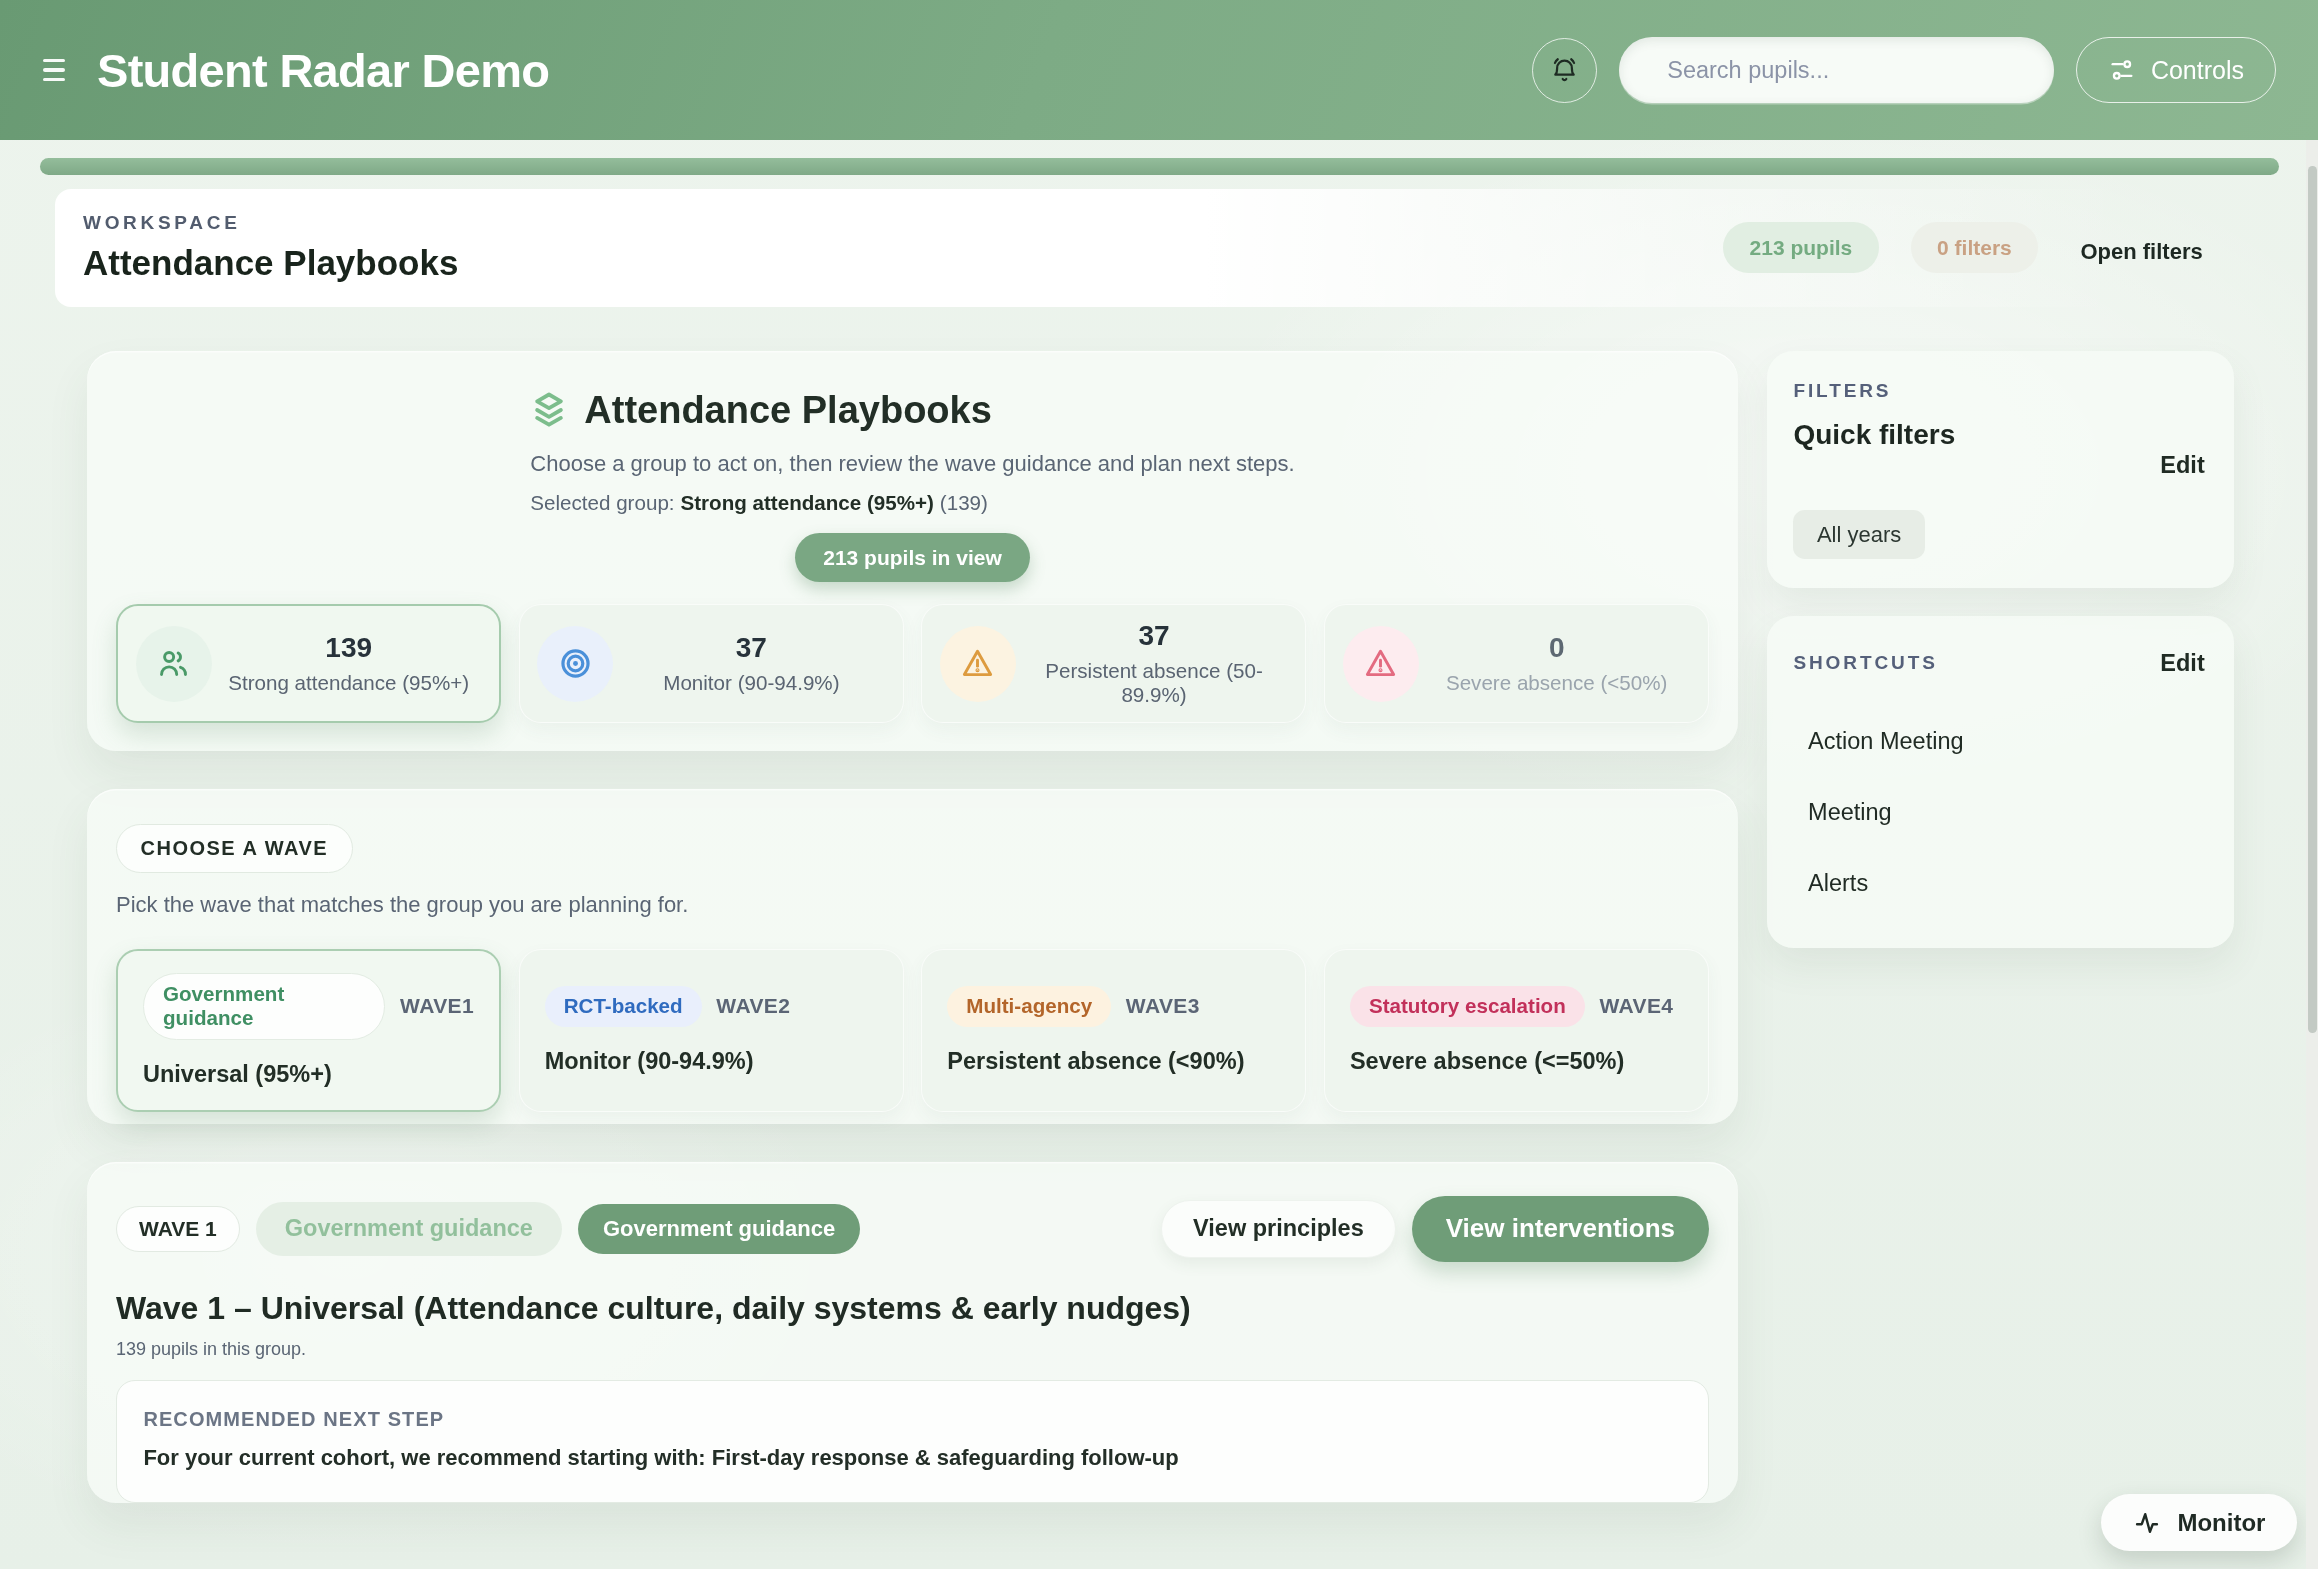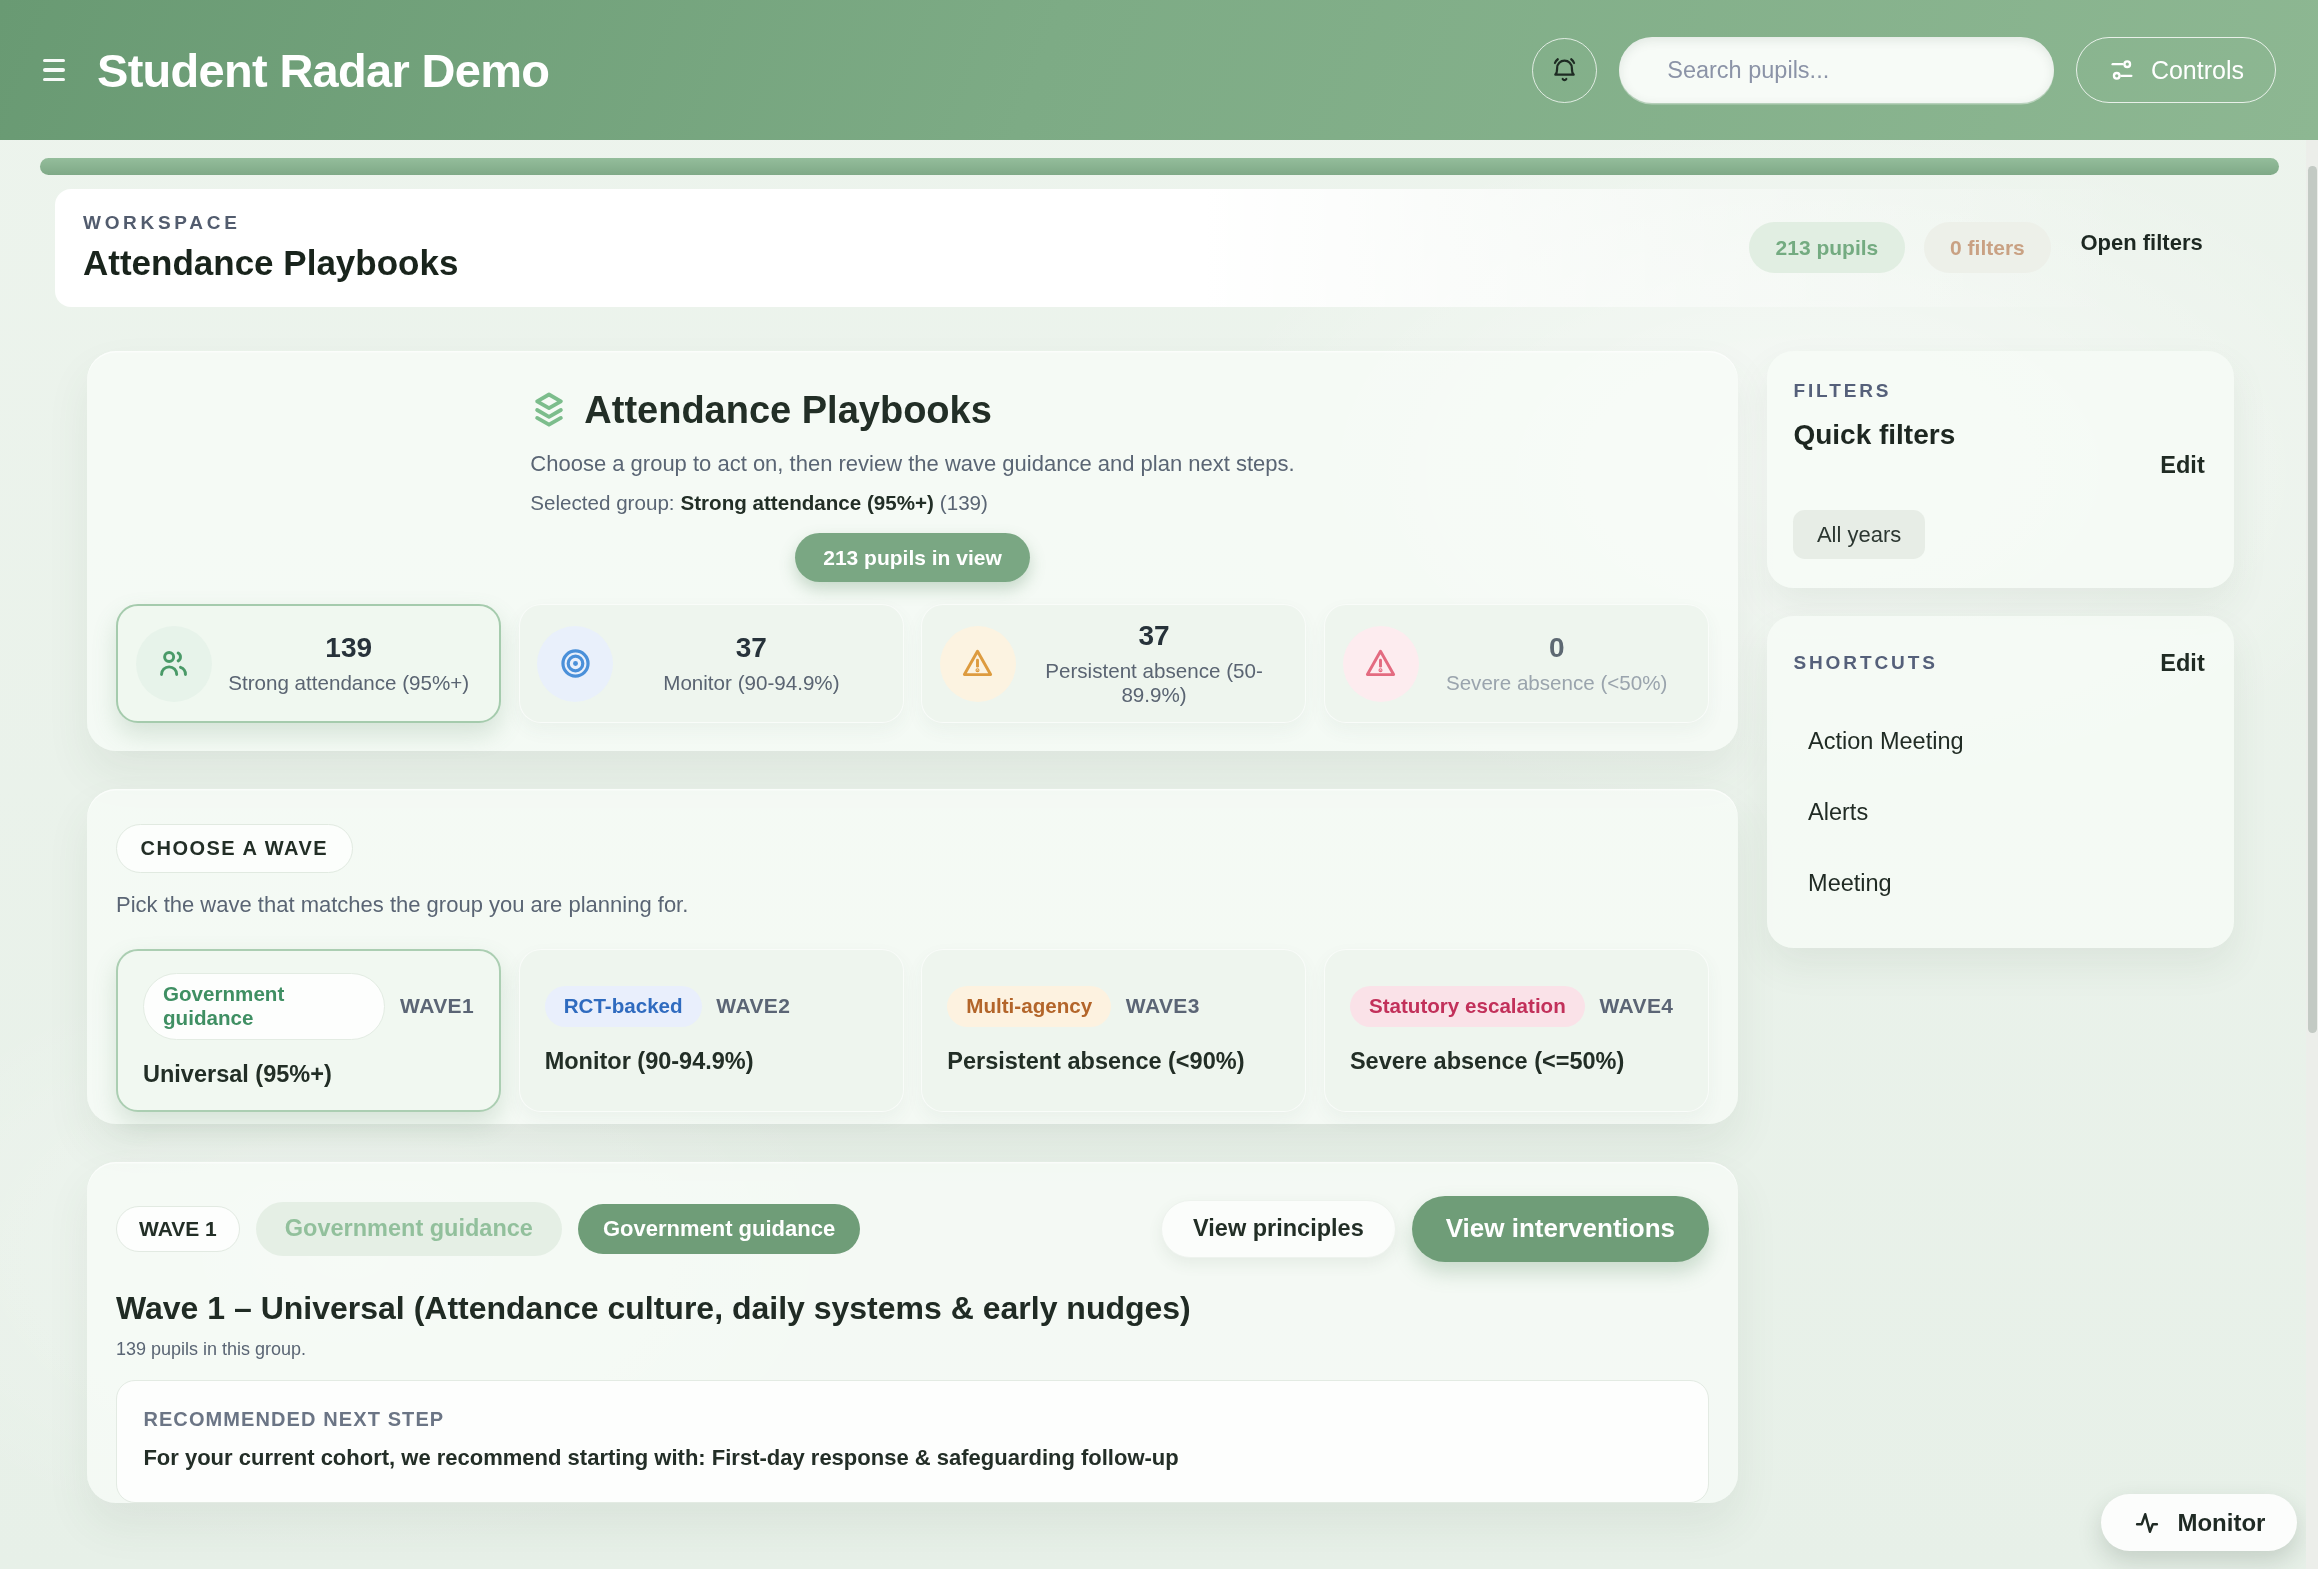--- a/index.html
+++ b/index.html
@@ -43,21 +43,21 @@
     background:linear-gradient(180deg,#94bd9b 0%, #7fa987 100%);
   }
   
   .workspace-bar{
     margin:13.2px 55px 0; height:118px; border-radius:16px;
     background:linear-gradient(90deg,#ffffff 0%, #ffffff 52%, rgba(255,255,255,0.35) 78%, rgba(255,255,255,0) 94%);
     display:flex; align-items:center; padding:0 51px 0 28px;
   }
   .ws-eyebrow{ font-size:19px; letter-spacing:3.7px; font-weight:600; color:#525c6e; margin-bottom:8.8px; }
   .ws-title{ font-size:35px; font-weight:700; color:#19241c; }
-  .ws-right{ margin-left:auto; display:flex; align-items:flex-start; gap:19px; }
+  .ws-right{ margin-left:auto; display:flex; align-items:flex-end; gap:32px; }
   .pill{ border-radius:734px; font-weight:600; }
   .pupils-pill{ background:#e1eee2; color:#74ab81; font-size:21px; padding:13.2px 26.4px; }
   .filters-pill{ background:#edf0e9; color:#c9a183; font-size:21px; padding:13.2px 26.4px; }
   .open-filters-btn{ background:none; border:none; font-size:22px; font-weight:600; color:#1d2822;
     cursor:pointer; font-family:"Liberation Sans", sans-serif; padding:7.3px 10.3px; }
   
   .content{ display:flex; gap:29px; padding:44px 85px 0 87px; align-items:flex-start; }
   .main-col{ flex:1; display:flex; flex-direction:column; gap:38px; min-width:0; }
   .side-col{ width:467px; display:flex; flex-direction:column; gap:28px; flex:none; }
   .card{
@@ -362,22 +362,22 @@
       <span class="chip">All years</span>
     </div>
 
     <div class="side-card">
       <div class="sc-head">
         <div class="side-eyebrow">SHORTCUTS</div>
         <button class="edit-btn">Edit</button>
       </div>
       <div class="sc-items">
         <button class="sc-item">Action Meeting</button>
+        <button class="sc-item">Meeting</button>
         <button class="sc-item">Alerts</button>
-        <button class="sc-item">Meeting</button>
       </div>
     </div>
   </aside>
 </div>
 
 <button class="monitor-pill">
   <span>
     <svg width="28" height="28" viewBox="0 0 24 24" fill="none" stroke="#1f2a24" stroke-width="2.1" stroke-linecap="round" stroke-linejoin="round">
       <path d="M3.5 13h4l3-8.5 4 15 2.5-6.5h3.5"></path>
     </svg>

